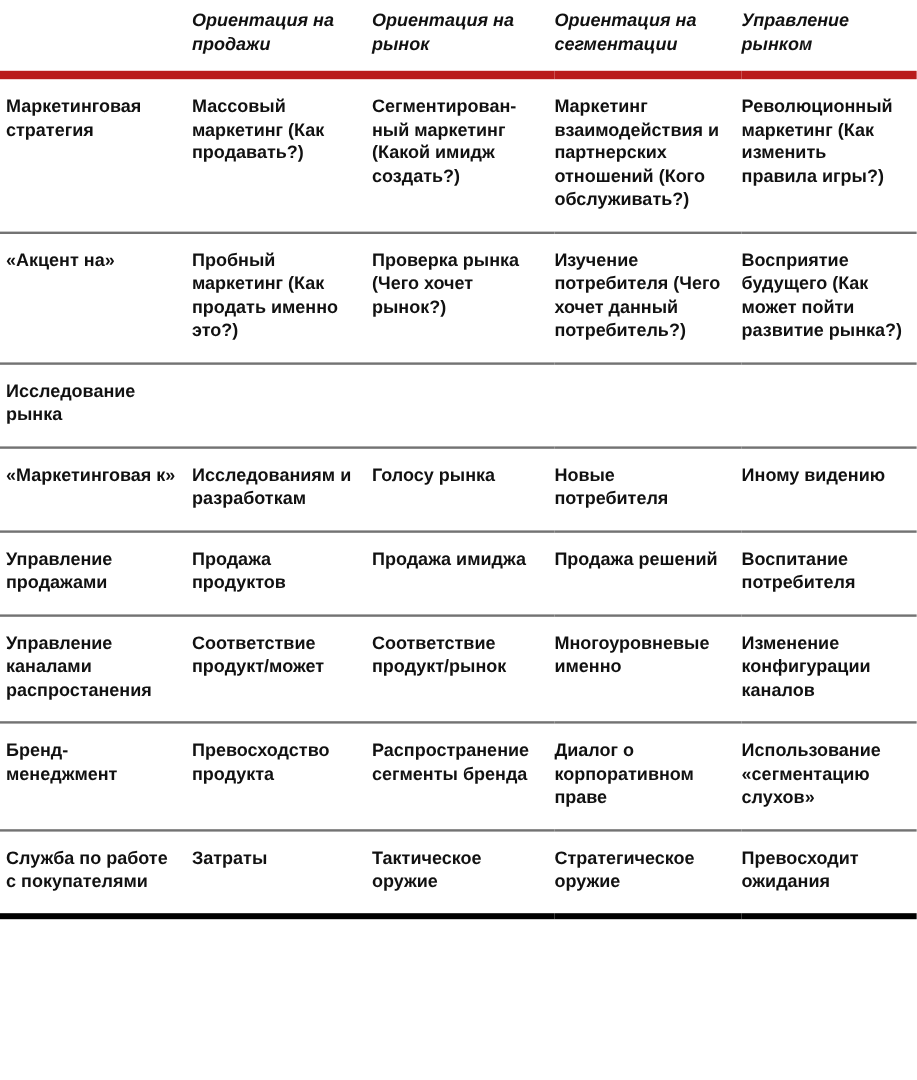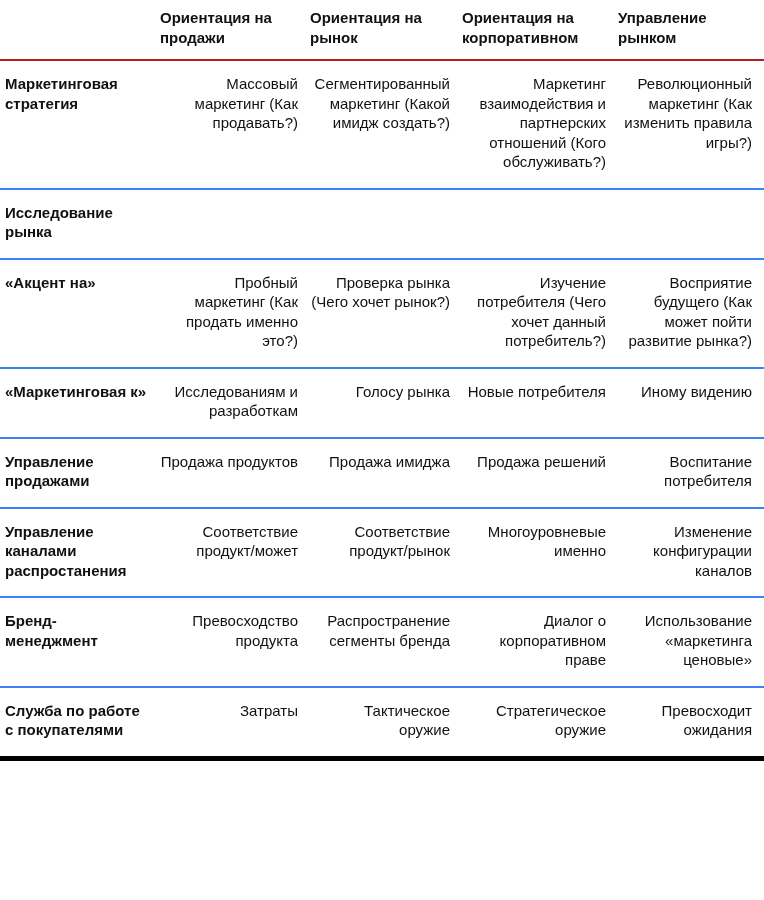--- a/index.html
+++ b/index.html
@@ -31,68 +31,69 @@
     padding: 13px 12px 16px 0;
     overflow-wrap: break-word;
     hyphens: manual;
   }
   th:first-child, td:first-child { padding-left: 5px; }
 
   thead th {
     font-weight: bold;
     padding-top: 8px;
     padding-bottom: 12px;
-    border-bottom: 2px solid #b91c1c;
+    border-bottom: 7px solid #b91c1c;
+    font-style: italic;
   }
   tbody th { font-weight: bold; }
-  tbody td { font-weight: normal; text-align: right; }
-  tbody tr { border-bottom: 2px solid #3b82f6; }
+  tbody td { font-weight: bold; }
+  tbody tr { border-bottom: 2px solid #737373; }
   tbody tr:last-child { border-bottom: 5px solid #000000; }
 </style>
 </head>
 <body>
 
 <table class="matrix">
   <colgroup>
     <col class="c0">
       <col class="c1">
       <col class="c2">
       <col class="c3">
       <col class="c4">
   </colgroup>
   <thead>
     <tr>
       <th></th>
       <th>Ориентация на продажи</th>
       <th>Ориентация на рынок</th>
-      <th>Ориентация на корпоративном</th>
+      <th>Ориентация на сегментации</th>
       <th>Управление рынком</th>
     </tr>
   </thead>
   <tbody>
     <tr>
       <th>Маркетинговая стратегия</th>
       <td>Массовый маркетинг (Как продавать?)</td>
       <td>Сегментирован­ный маркетинг (Какой имидж создать?)</td>
       <td>Маркетинг взаимодействия и партнерских отношений (Кого обслуживать?)</td>
       <td>Революционный маркетинг (Как изменить правила игры?)</td>
     </tr>
     <tr>
+      <th>«Акцент на»</th>
+      <td>Пробный маркетинг (Как продать именно это?)</td>
+      <td>Проверка рынка (Чего хочет рынок?)</td>
+      <td>Изучение потребителя (Чего хочет данный потребитель?)</td>
+      <td>Восприятие будущего (Как может пойти развитие рынка?)</td>
+    </tr>
+    <tr>
       <th>Исследование рынка</th>
       <td></td>
       <td></td>
       <td></td>
       <td></td>
-    </tr>
-    <tr>
-      <th>«Акцент на»</th>
-      <td>Пробный маркетинг (Как продать именно это?)</td>
-      <td>Проверка рынка (Чего хочет рынок?)</td>
-      <td>Изучение потребителя (Чего хочет данный потребитель?)</td>
-      <td>Восприятие будущего (Как может пойти развитие рынка?)</td>
     </tr>
     <tr>
       <th>«Маркетинговая к»</th>
       <td>Исследованиям и разработкам</td>
       <td>Голосу рынка</td>
       <td>Новые потребителя</td>
       <td>Иному видению</td>
     </tr>
     <tr>
       <th>Управление продажами</th>
@@ -106,21 +107,21 @@
       <td>Соответствие продукт/может</td>
       <td>Соответствие продукт/рынок</td>
       <td>Многоуровне­вые именно</td>
       <td>Изменение конфигурации каналов</td>
     </tr>
     <tr>
       <th>Бренд-менеджмент</th>
       <td>Превосходство продукта</td>
       <td>Распростране­ние сегменты бренда</td>
       <td>Диалог о корпоративном праве</td>
-      <td>Использование «маркетинга ценовые»</td>
+      <td>Использование «сегментацию слухов»</td>
     </tr>
     <tr>
       <th>Служба по работе с покупателями</th>
       <td>Затраты</td>
       <td>Тактическое оружие</td>
       <td>Стратегическое оружие</td>
       <td>Превосходит ожидания</td>
     </tr>
 
   </tbody>

